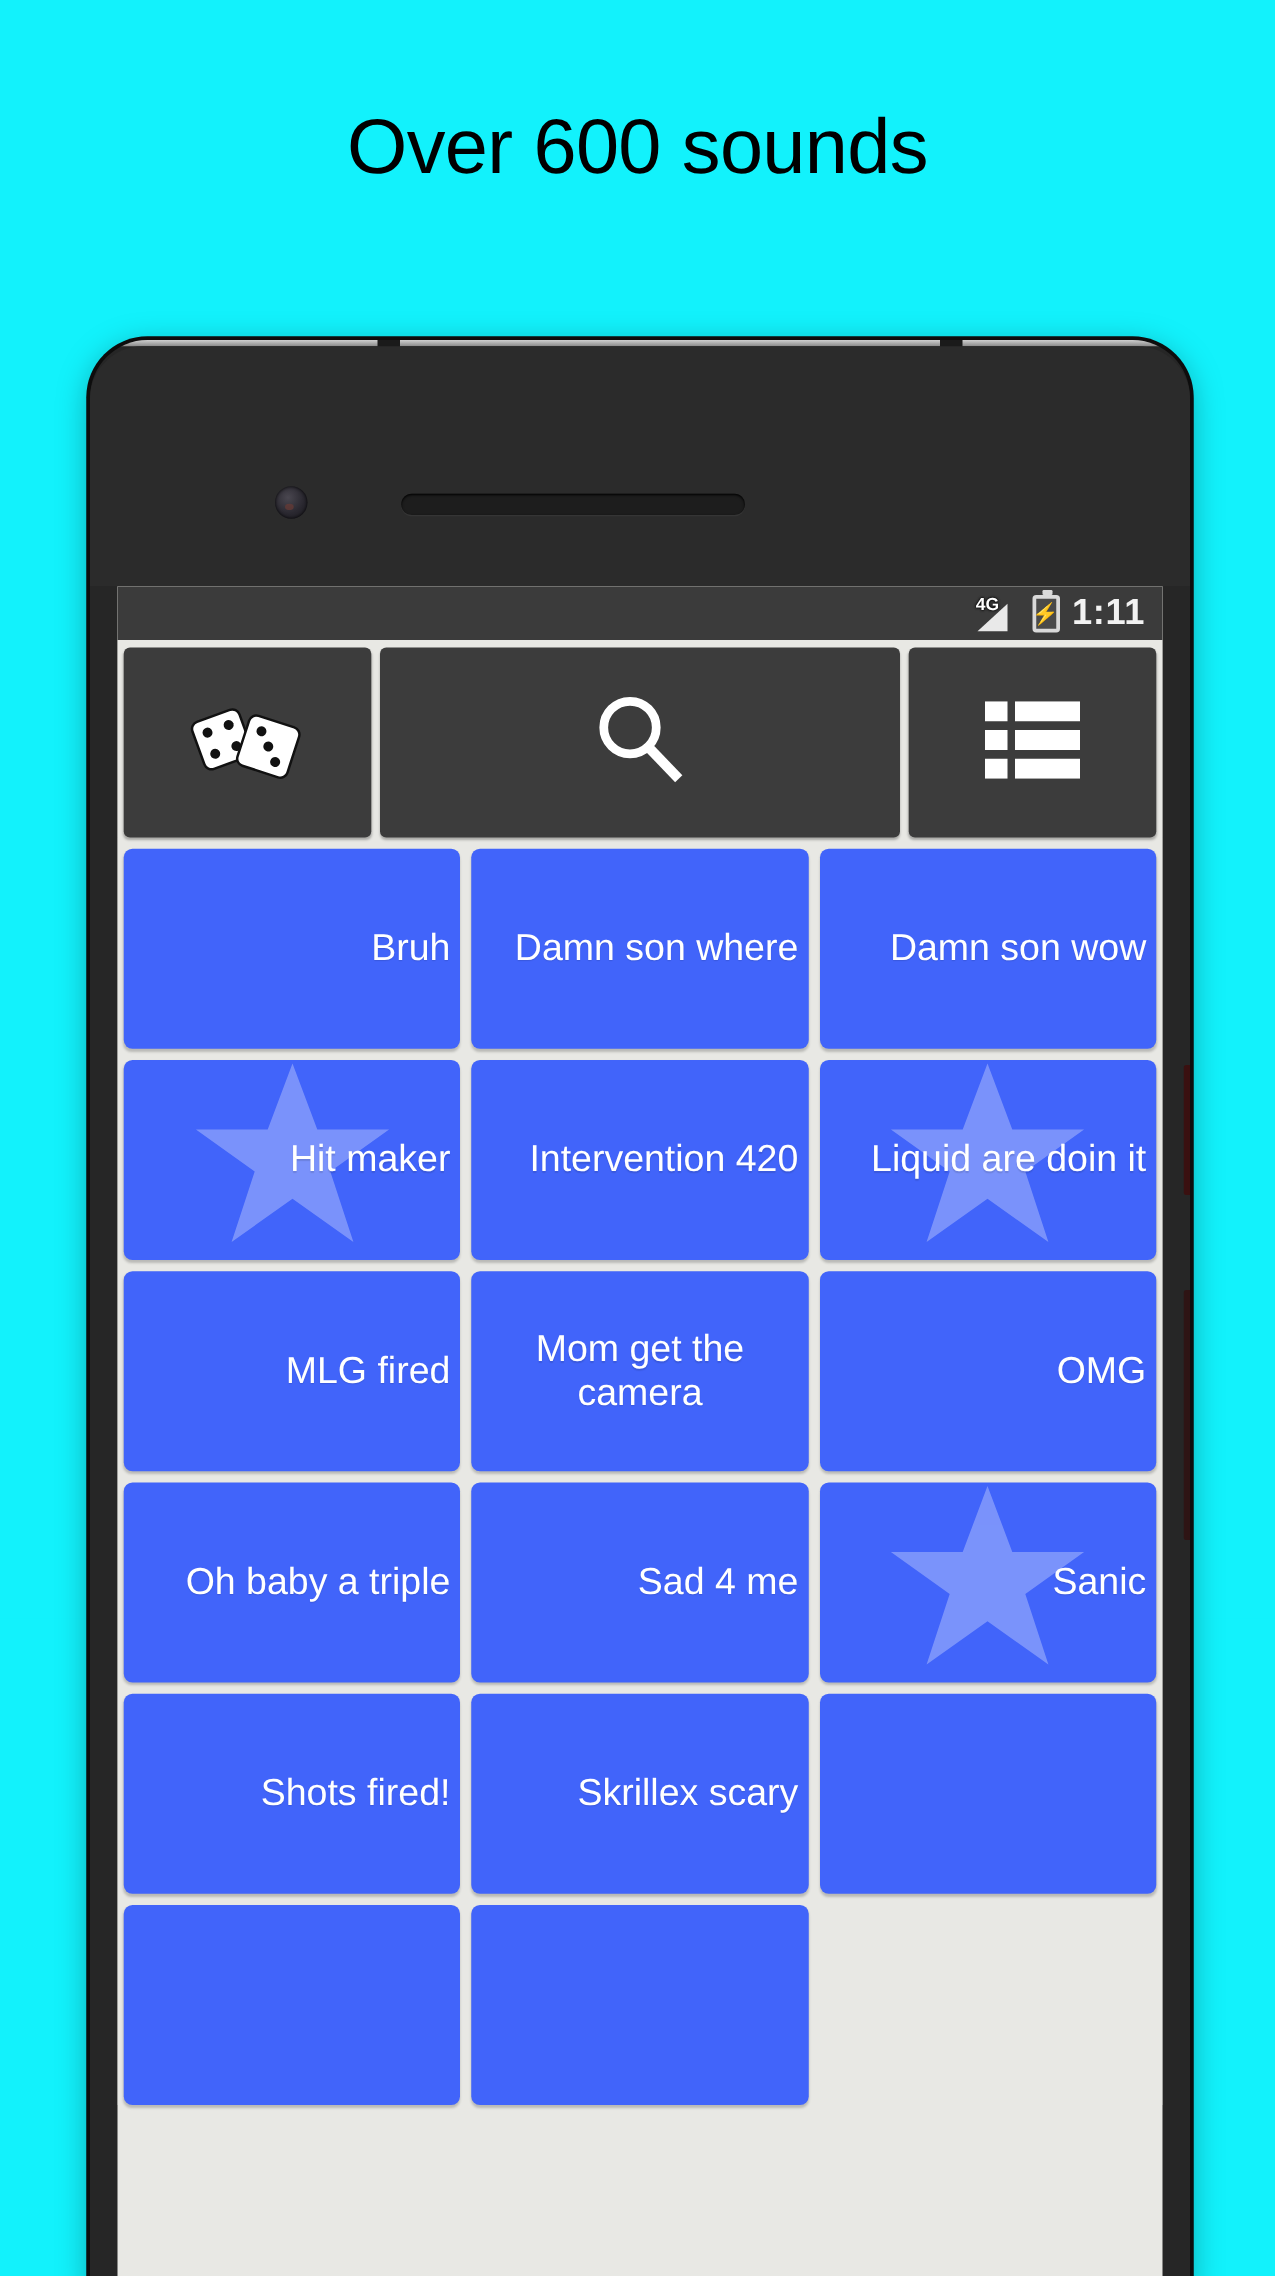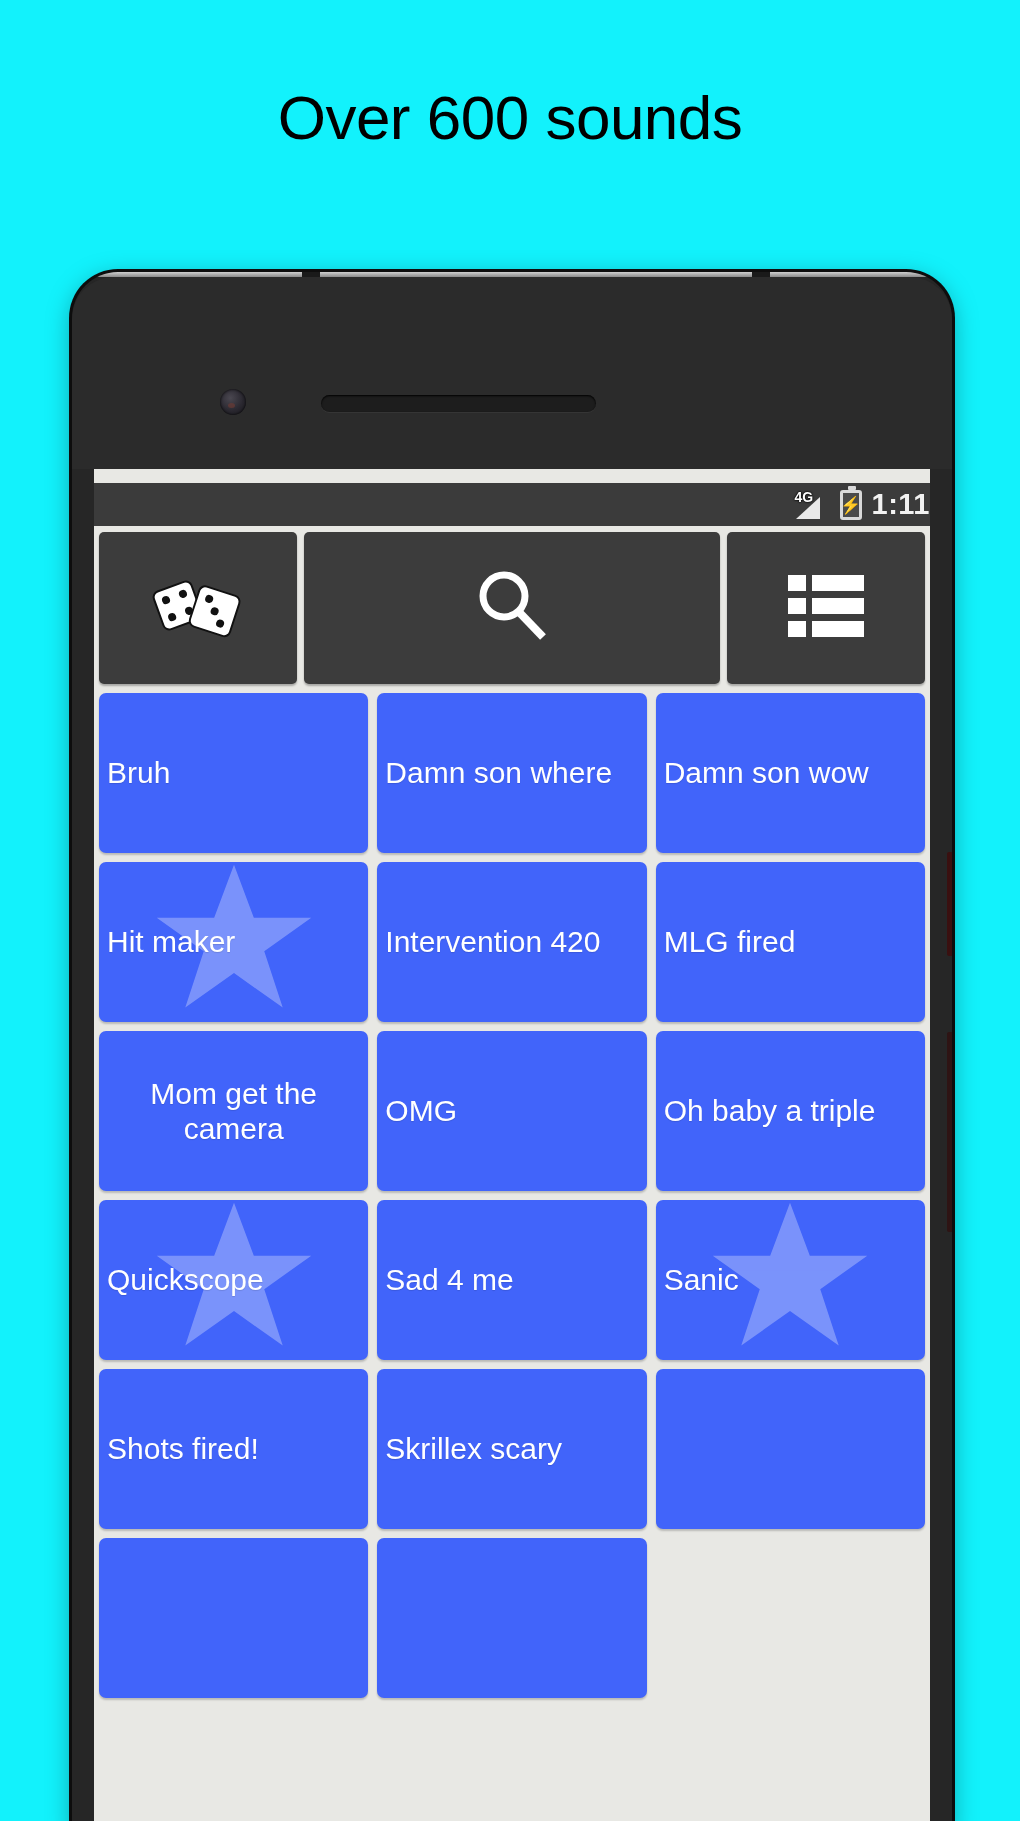--- a/index.html
+++ b/index.html
@@ -59,21 +59,21 @@
   .screen {
     position:absolute; left:22px; top:197px;
     width:836px; height:1363px;
     background:#E8E8E4; overflow:hidden;
   }
 
   
   .statusbar {
     height:43px; width:100%; background:#3b3b3b;
     display:flex; align-items:center; justify-content:flex-end;
-    gap:10px;margin-top:14px;
+    padding-right:14px; gap:10px;
   }
   .sig-wrap { position:relative; width:34px; height:28px; display:flex; align-items:flex-end; }
   .sig-tri { width:0; height:0; border-left:24px solid transparent; border-bottom:22px solid #e9e9e9; }
   .sig-4g { position:absolute; left:-1px; top:-1px; font-size:14px; font-weight:700; color:#fff; line-height:1;
             text-shadow:0 0 2px #000,0 0 2px #000; }
   .batt { position:relative; width:22px; height:30px; border:3px solid #d9d9d9; border-radius:3px; background:#4a4a4a; }
   .batt:before { content:""; position:absolute; left:5px; top:-7px; width:8px; height:4px; background:#d9d9d9; border-radius:1px; }
   .bolt { position:absolute; left:50%; top:50%; transform:translate(-50%,-50%); font-size:17px; color:#f2f2f2; line-height:1; }
   .clock { font-size:29px; color:#f2f2f2; font-weight:700; letter-spacing:.5px; }
 
@@ -90,21 +90,21 @@
   .ic { display:block; }
 
   
   .grid {
     display:grid; grid-template-columns:repeat(3,1fr);
     gap:9px; padding:9px 5px 0 5px; background:#E8E8E4;
   }
   .sbtn {
     position:relative; height:160px; border-radius:7px;
     background:#4164FA; overflow:hidden;
-    display:flex; align-items:center; justify-content:flex-start;
+    display:flex; align-items:center; justify-content:flex-end;
     box-shadow:0 2px 2px rgba(0,0,0,.2);
   }
   .sbtn .label {
     position:relative; z-index:2; color:#fff;
     font-size:30px; line-height:1.18; text-align:center;
     padding:0 8px; font-weight:400;
     text-shadow:0 1px 1px rgba(0,0,0,.12);
   }
   .fav-star {
     position:absolute; z-index:1; left:50%; top:50%;
@@ -206,36 +206,36 @@
           <div class="sbtn">
             <svg class="fav-star" viewBox="0 0 100 100">
               <polygon points="50,4 61.8,35.5 96,35.5 68,55.5 79,89 50,68.5 21,89 32,55.5 4,35.5 38.2,35.5" fill="#ffffff"></polygon>
             </svg>
             <span class="label">Hit maker</span>
           </div>
           <div class="sbtn">
             <span class="label">Intervention 420</span>
           </div>
           <div class="sbtn">
-            <span class="label">MLG fired</span>
-          </div>
-          <div class="sbtn">
-            <span class="label">Mom get the camera</span>
-          </div>
-          <div class="sbtn">
-            <span class="label">OMG</span>
-          </div>
-          <div class="sbtn">
-            <span class="label">Oh baby a triple</span>
-          </div>
-          <div class="sbtn">
             <svg class="fav-star" viewBox="0 0 100 100">
               <polygon points="50,4 61.8,35.5 96,35.5 68,55.5 79,89 50,68.5 21,89 32,55.5 4,35.5 38.2,35.5" fill="#ffffff"></polygon>
             </svg>
-            <span class="label">Quickscope</span>
+            <span class="label">Liquid are doin it</span>
+          </div>
+          <div class="sbtn">
+            <span class="label">MLG fired</span>
+          </div>
+          <div class="sbtn">
+            <span class="label">Mom get the camera</span>
+          </div>
+          <div class="sbtn">
+            <span class="label">OMG</span>
+          </div>
+          <div class="sbtn">
+            <span class="label">Oh baby a triple</span>
           </div>
           <div class="sbtn">
             <span class="label">Sad 4 me</span>
           </div>
           <div class="sbtn">
             <svg class="fav-star" viewBox="0 0 100 100">
               <polygon points="50,4 61.8,35.5 96,35.5 68,55.5 79,89 50,68.5 21,89 32,55.5 4,35.5 38.2,35.5" fill="#ffffff"></polygon>
             </svg>
             <span class="label">Sanic</span>
           </div>

